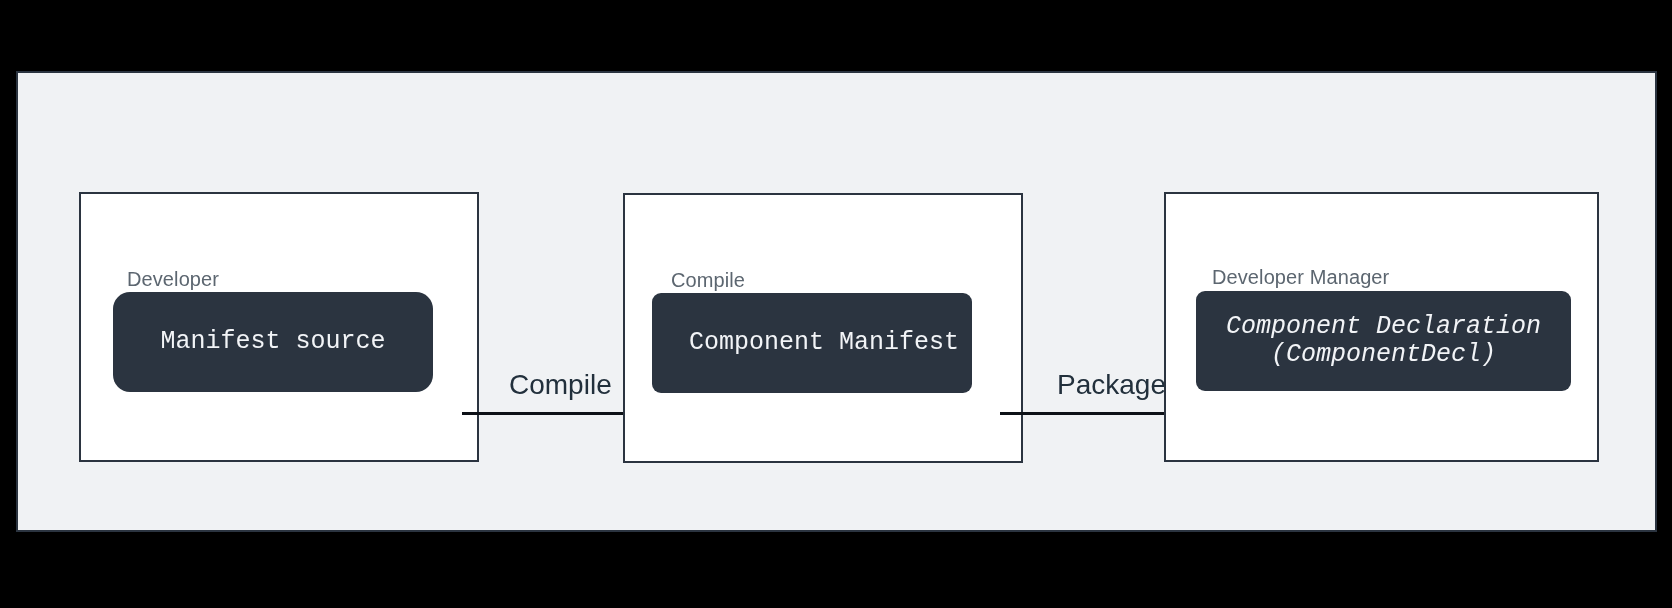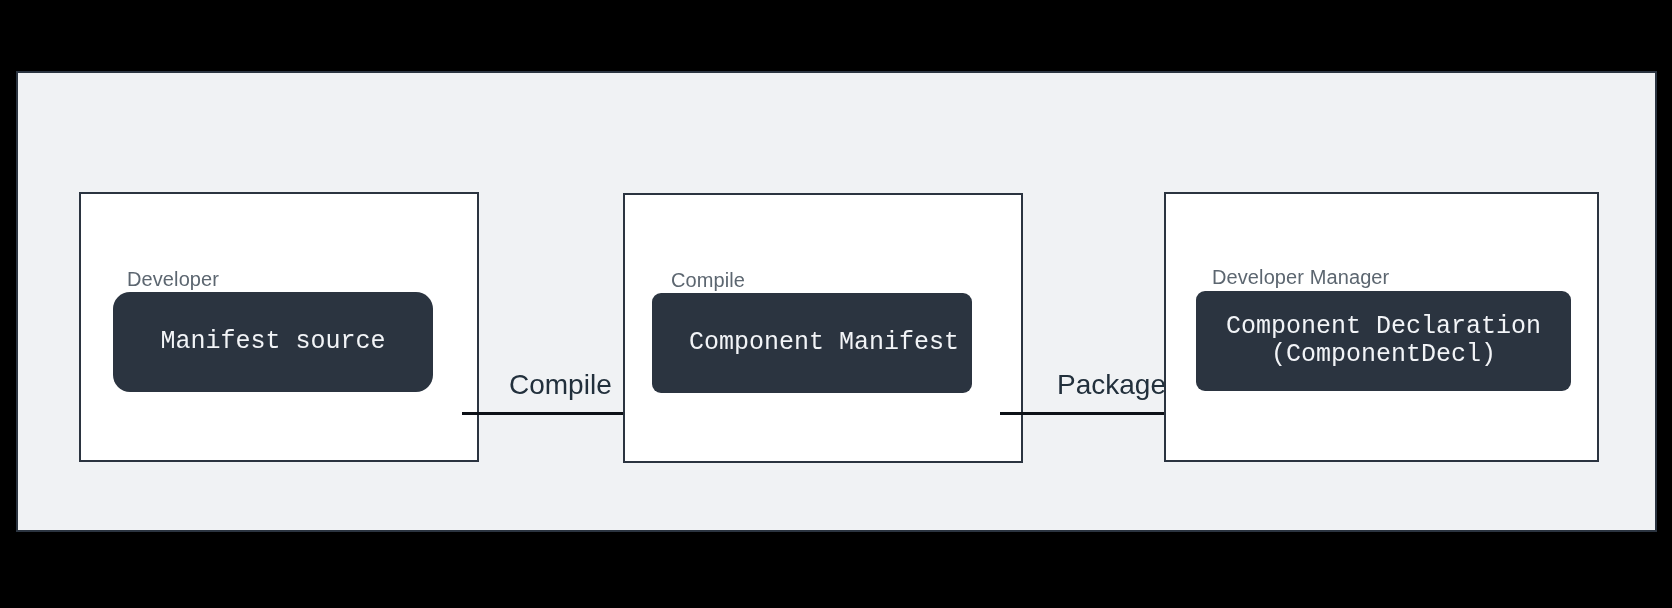--- a/index.html
+++ b/index.html
@@ -109,20 +109,21 @@
     top: 98px;
     width: 320px;
     height: 100px;
     padding-left: 24px;
   }
   #artifact-component-declaration {
     left: 30px;
     top: 97px;
     width: 375px;
     height: 100px;
+    font-style: italic;
   }
 
   
   .arrow {
     position: absolute;
     height: 24px;
     display: flex;
     align-items: center;
   }
   .arrow-line {

